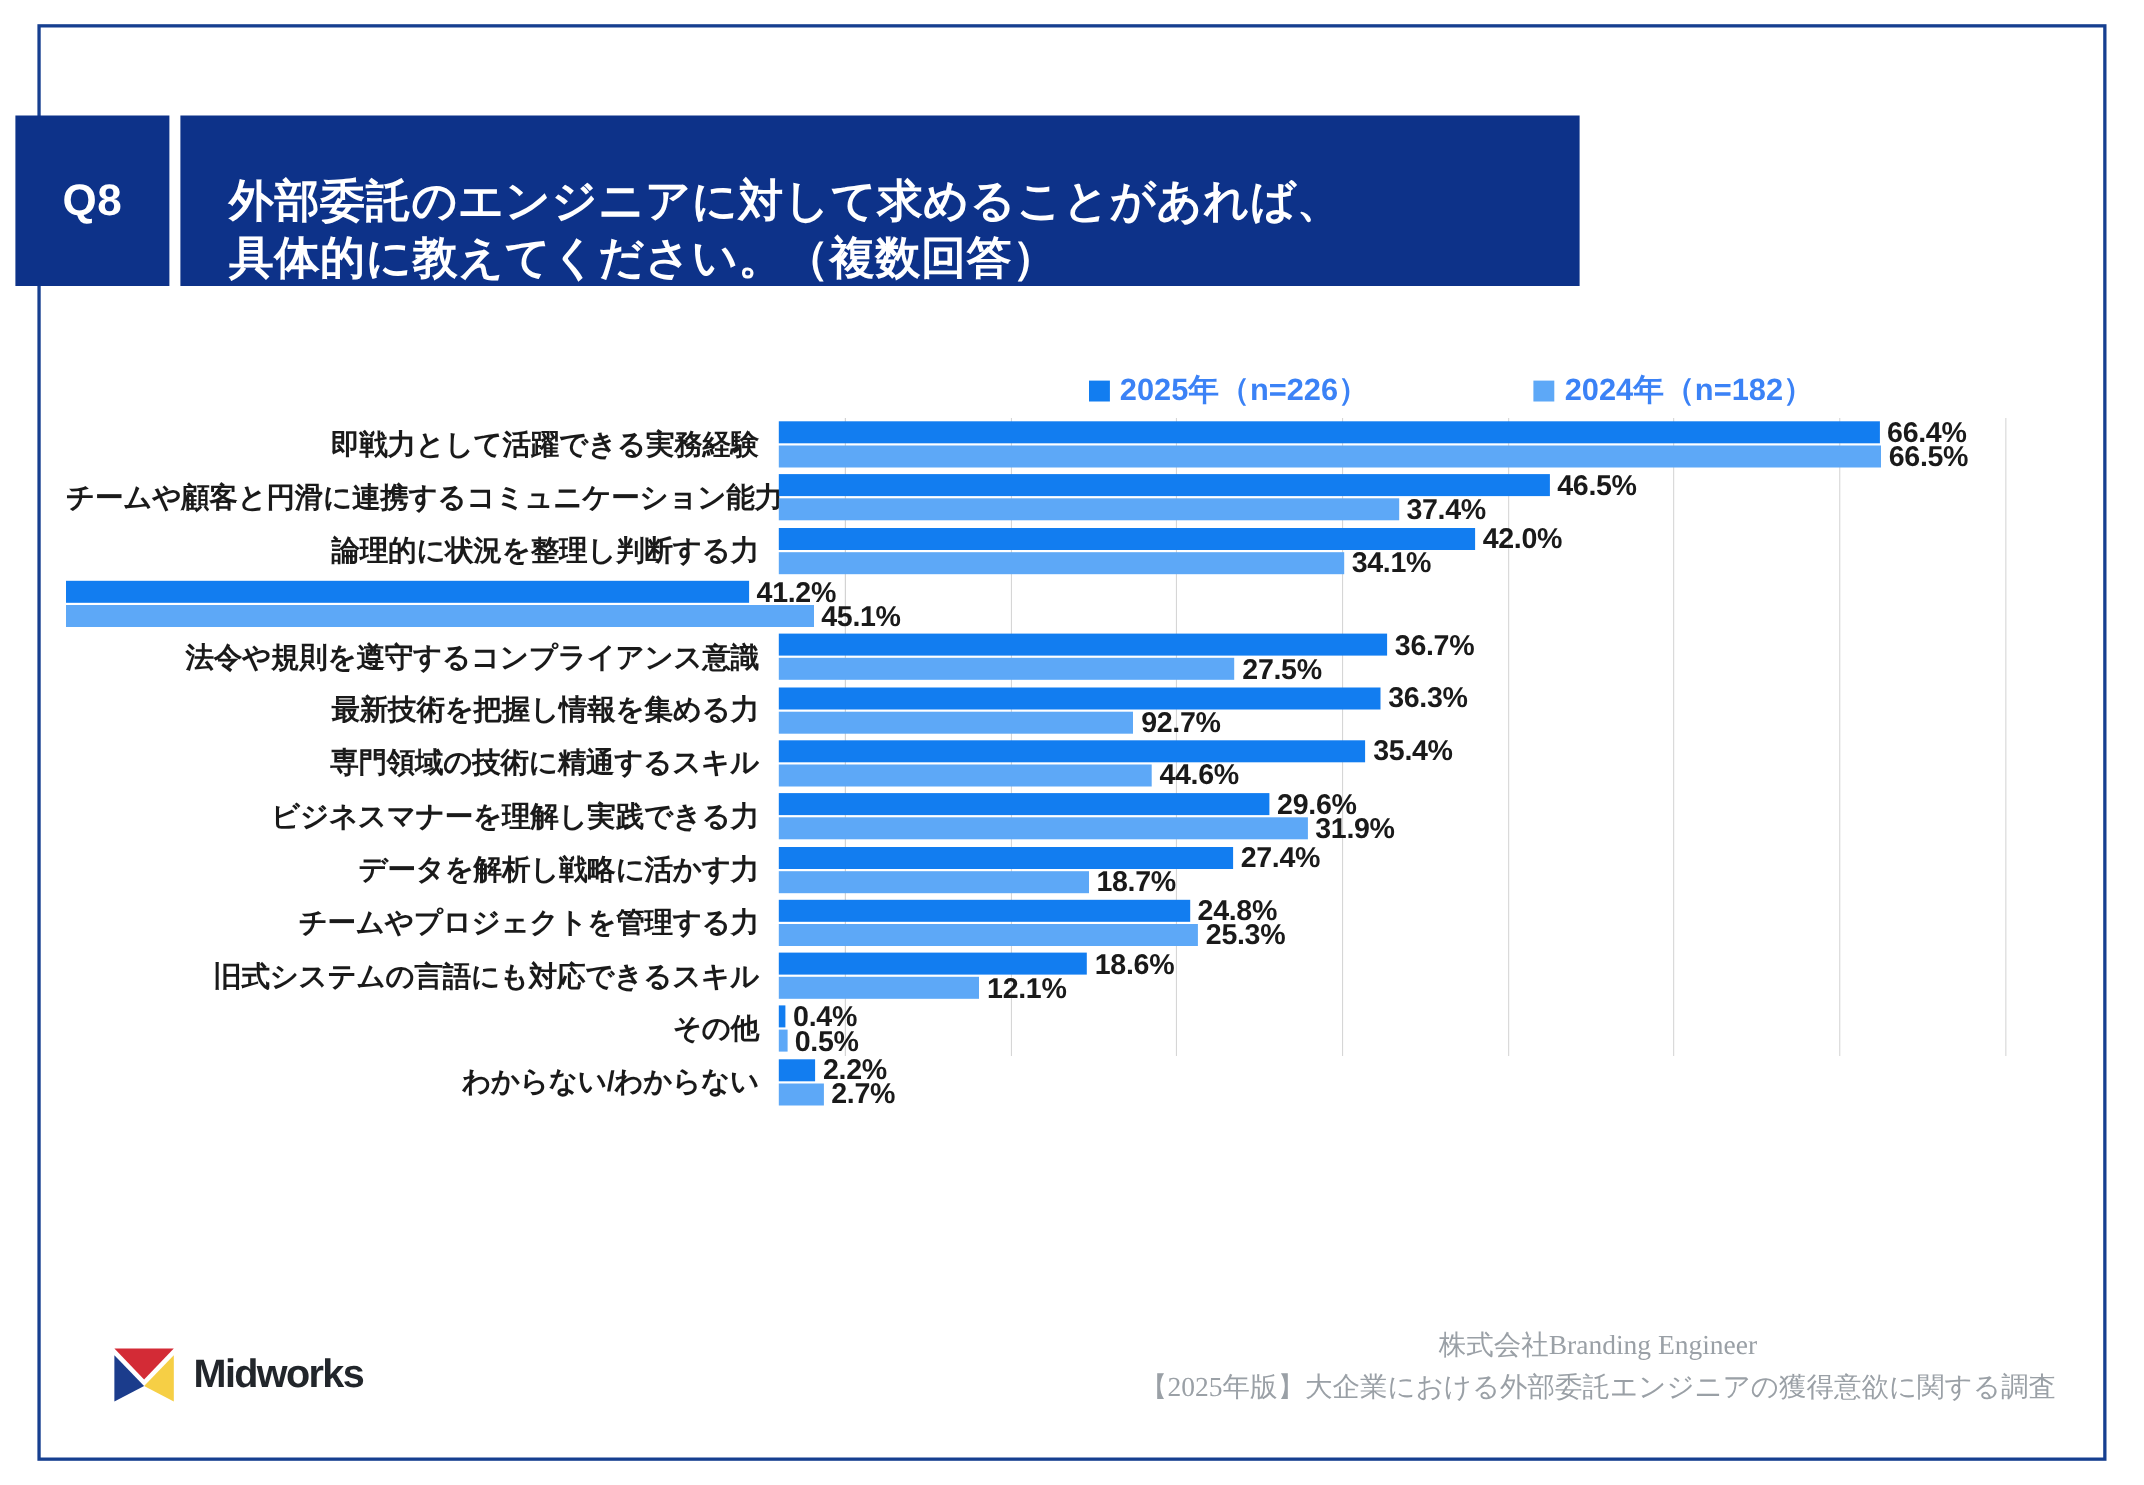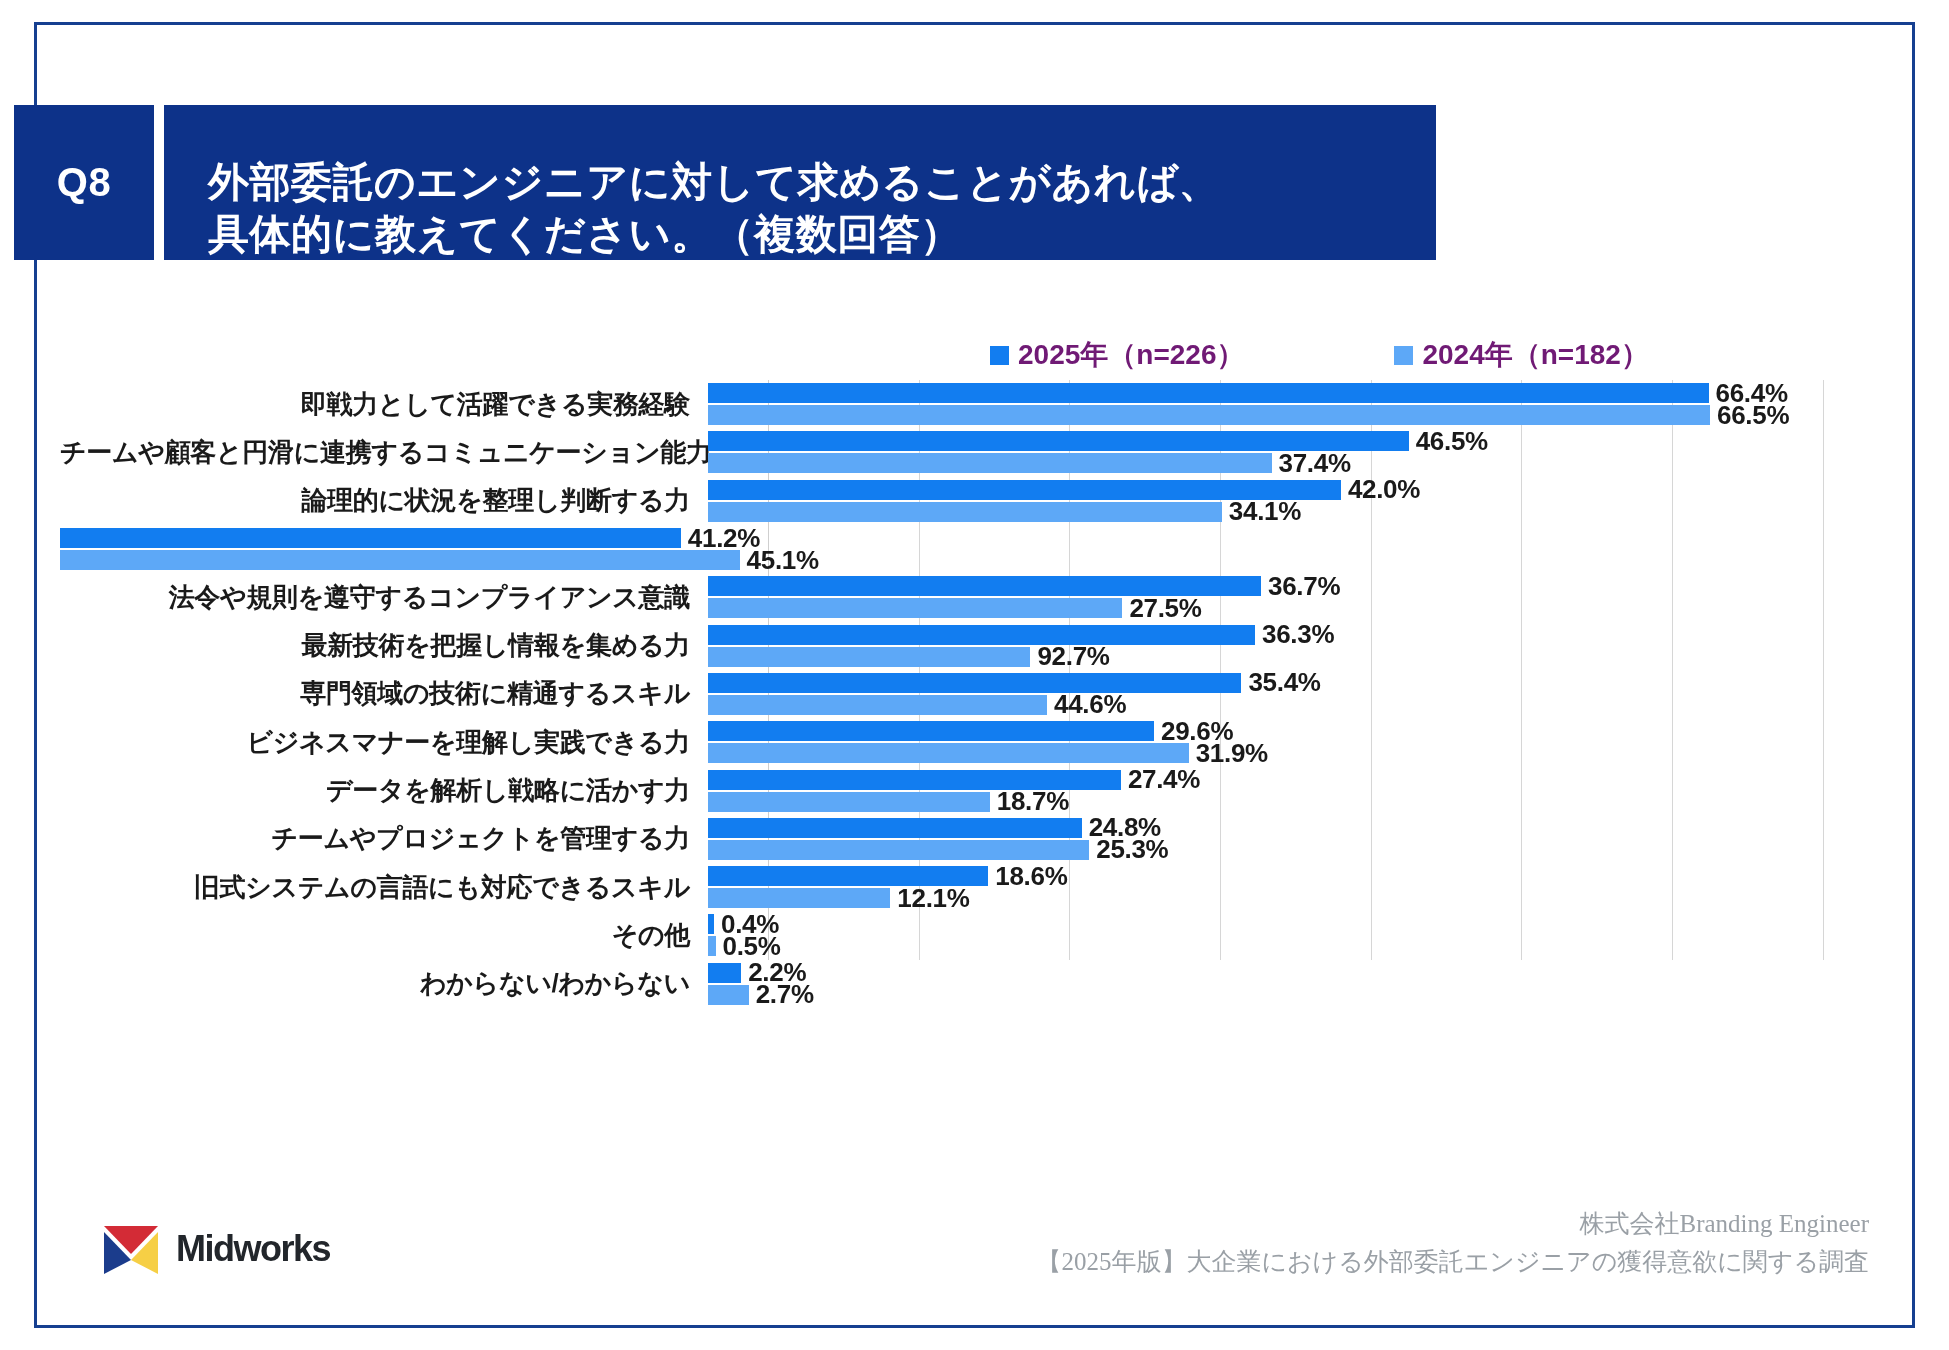--- a/index.html
+++ b/index.html
@@ -43,21 +43,21 @@
   }
 
   
   .legend{
     position:absolute;left:990px;top:336px;
     display:flex;align-items:center;gap:150px;
     z-index:4;
   }
   .legend-item{display:flex;align-items:center;gap:9px;}
   .legend-swatch{width:19px;height:19px;display:block;}
-  .legend-label{font-size:28px;font-weight:bold;color:#701a75;white-space:nowrap;}
+  .legend-label{font-size:28px;font-weight:bold;color:#3b82f6;white-space:nowrap;}
 
   
   .chart{
     position:absolute;left:60px;top:380px;
     width:1820px;height:580px;
   }
   .rows{position:relative;width:100%;}
   .row{
     display:flex;align-items:center;
     height:48.3px;
@@ -99,21 +99,21 @@
     position:absolute;left:100px;top:1218px;
     display:flex;align-items:center;gap:14px;
   }
   .logo-mark{width:62px;height:62px;position:relative;display:block;}
   .logo-text{
     font-size:36px;font-weight:bold;color:#22262b;
     letter-spacing:-1.5px;
   }
   .footer-text{
     position:absolute;right:80px;top:1205px;
-    text-align:right;
+    text-align:center;
   }
   .footer-line{
     font-size:25px;color:#9aa0a6;line-height:38px;white-space:nowrap;
     font-family:"Liberation Serif","DejaVu Serif",serif;
   }
 </style>
 </head>
 <body>
 
 <div class="slide">

